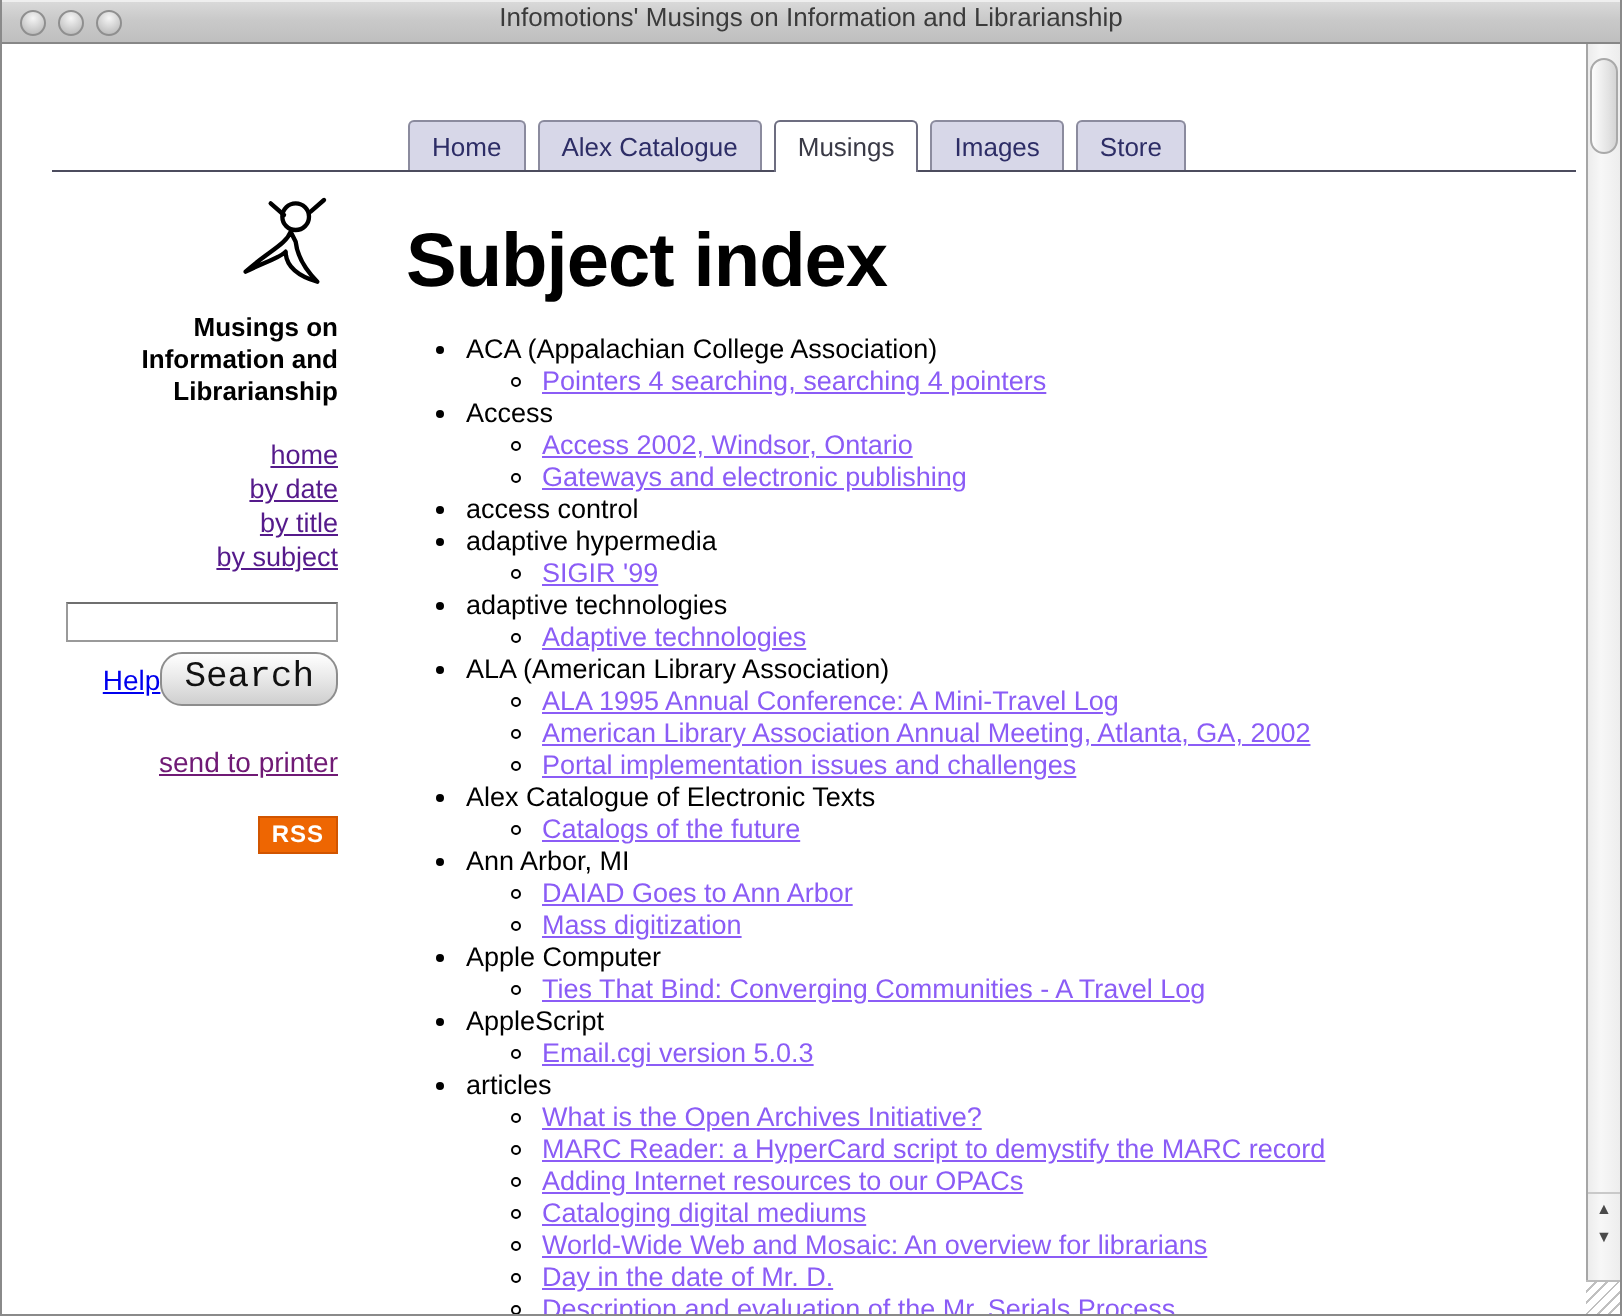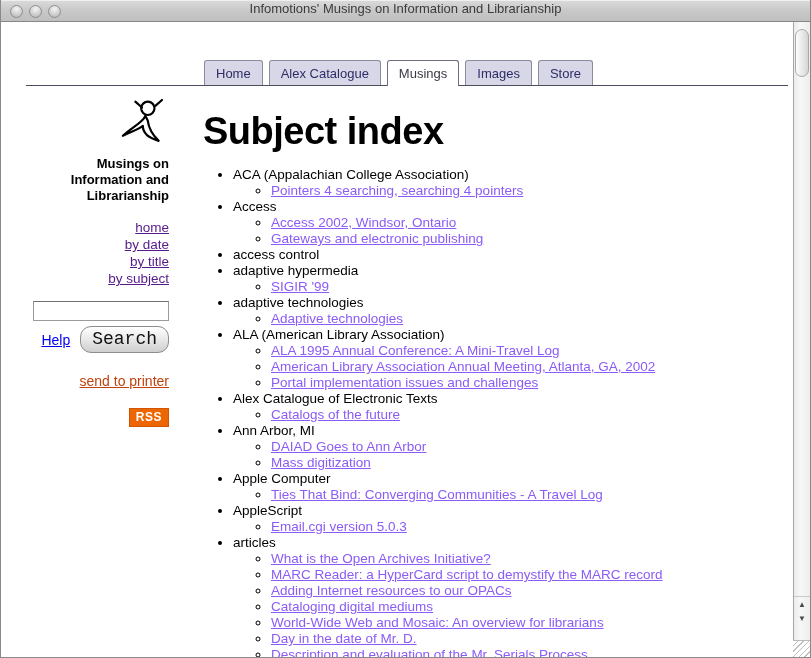--- a/index.html
+++ b/index.html
@@ -53,29 +53,29 @@
   
   .logo { display: block; margin: 0 2px 4px auto; }
   .sidebar-title { font-weight: bold; font-size: 13px; line-height: 16px; color: #000000; }
   .side-nav { margin-top: 15px; }
   .side-nav a { display: block; font-size: 13.5px; line-height: 17px; color: #551a8b; text-decoration: underline; }
   .search-input {
     width: 136px; height: 20px; margin-top: 14px;
     border: 1px solid #9a9a9a; border-top-color: #6f6f6f;
     background: #fff; font-size: 12px; padding: 0 3px;
   }
-  .search-row { margin-top: 5px; display: flex; justify-content: flex-end; align-items: center; gap: 10px; }
+  .search-row { margin-top: 5px; display: flex; justify-content: flex-end; align-items: center; gap: 0; }
   .help-link { font-size: 14px; color: #0000ee; text-decoration: underline; }
   .search-btn {
     font-family: Liberation Mono, monospace; font-size: 18px; color: #111;
     border: 1px solid #8d8d8d; border-radius: 11px;
     background: linear-gradient(#ffffff, #e8e8e8 50%, #cfcfcf);
     padding: 2px 11px 3px; cursor: pointer;
   }
-  .printer-link { display: inline-block; margin-top: 20px; font-size: 14px; color: #c2410c; text-decoration: underline; }
+  .printer-link { display: inline-block; margin-top: 20px; font-size: 14px; color: #701a75; text-decoration: underline; }
   .rss-wrap { margin-top: 17px; }
   .rss-badge {
     display: inline-block; background: #ee6602; color: #fff;
     font-size: 12px; font-weight: bold; letter-spacing: 0.5px;
     padding: 1px 6px 2px; border: 1px solid #d15500; text-decoration: none;
   }
 
   
   .page-title { font-size: 38px; font-weight: bold; color: #000; margin: 14px 0 6px; letter-spacing: -0.5px; }
   ul.subjects { margin-top: 14px; padding-left: 30px; font-size: 13.5px; line-height: 16px; color: #000; list-style: disc; }

